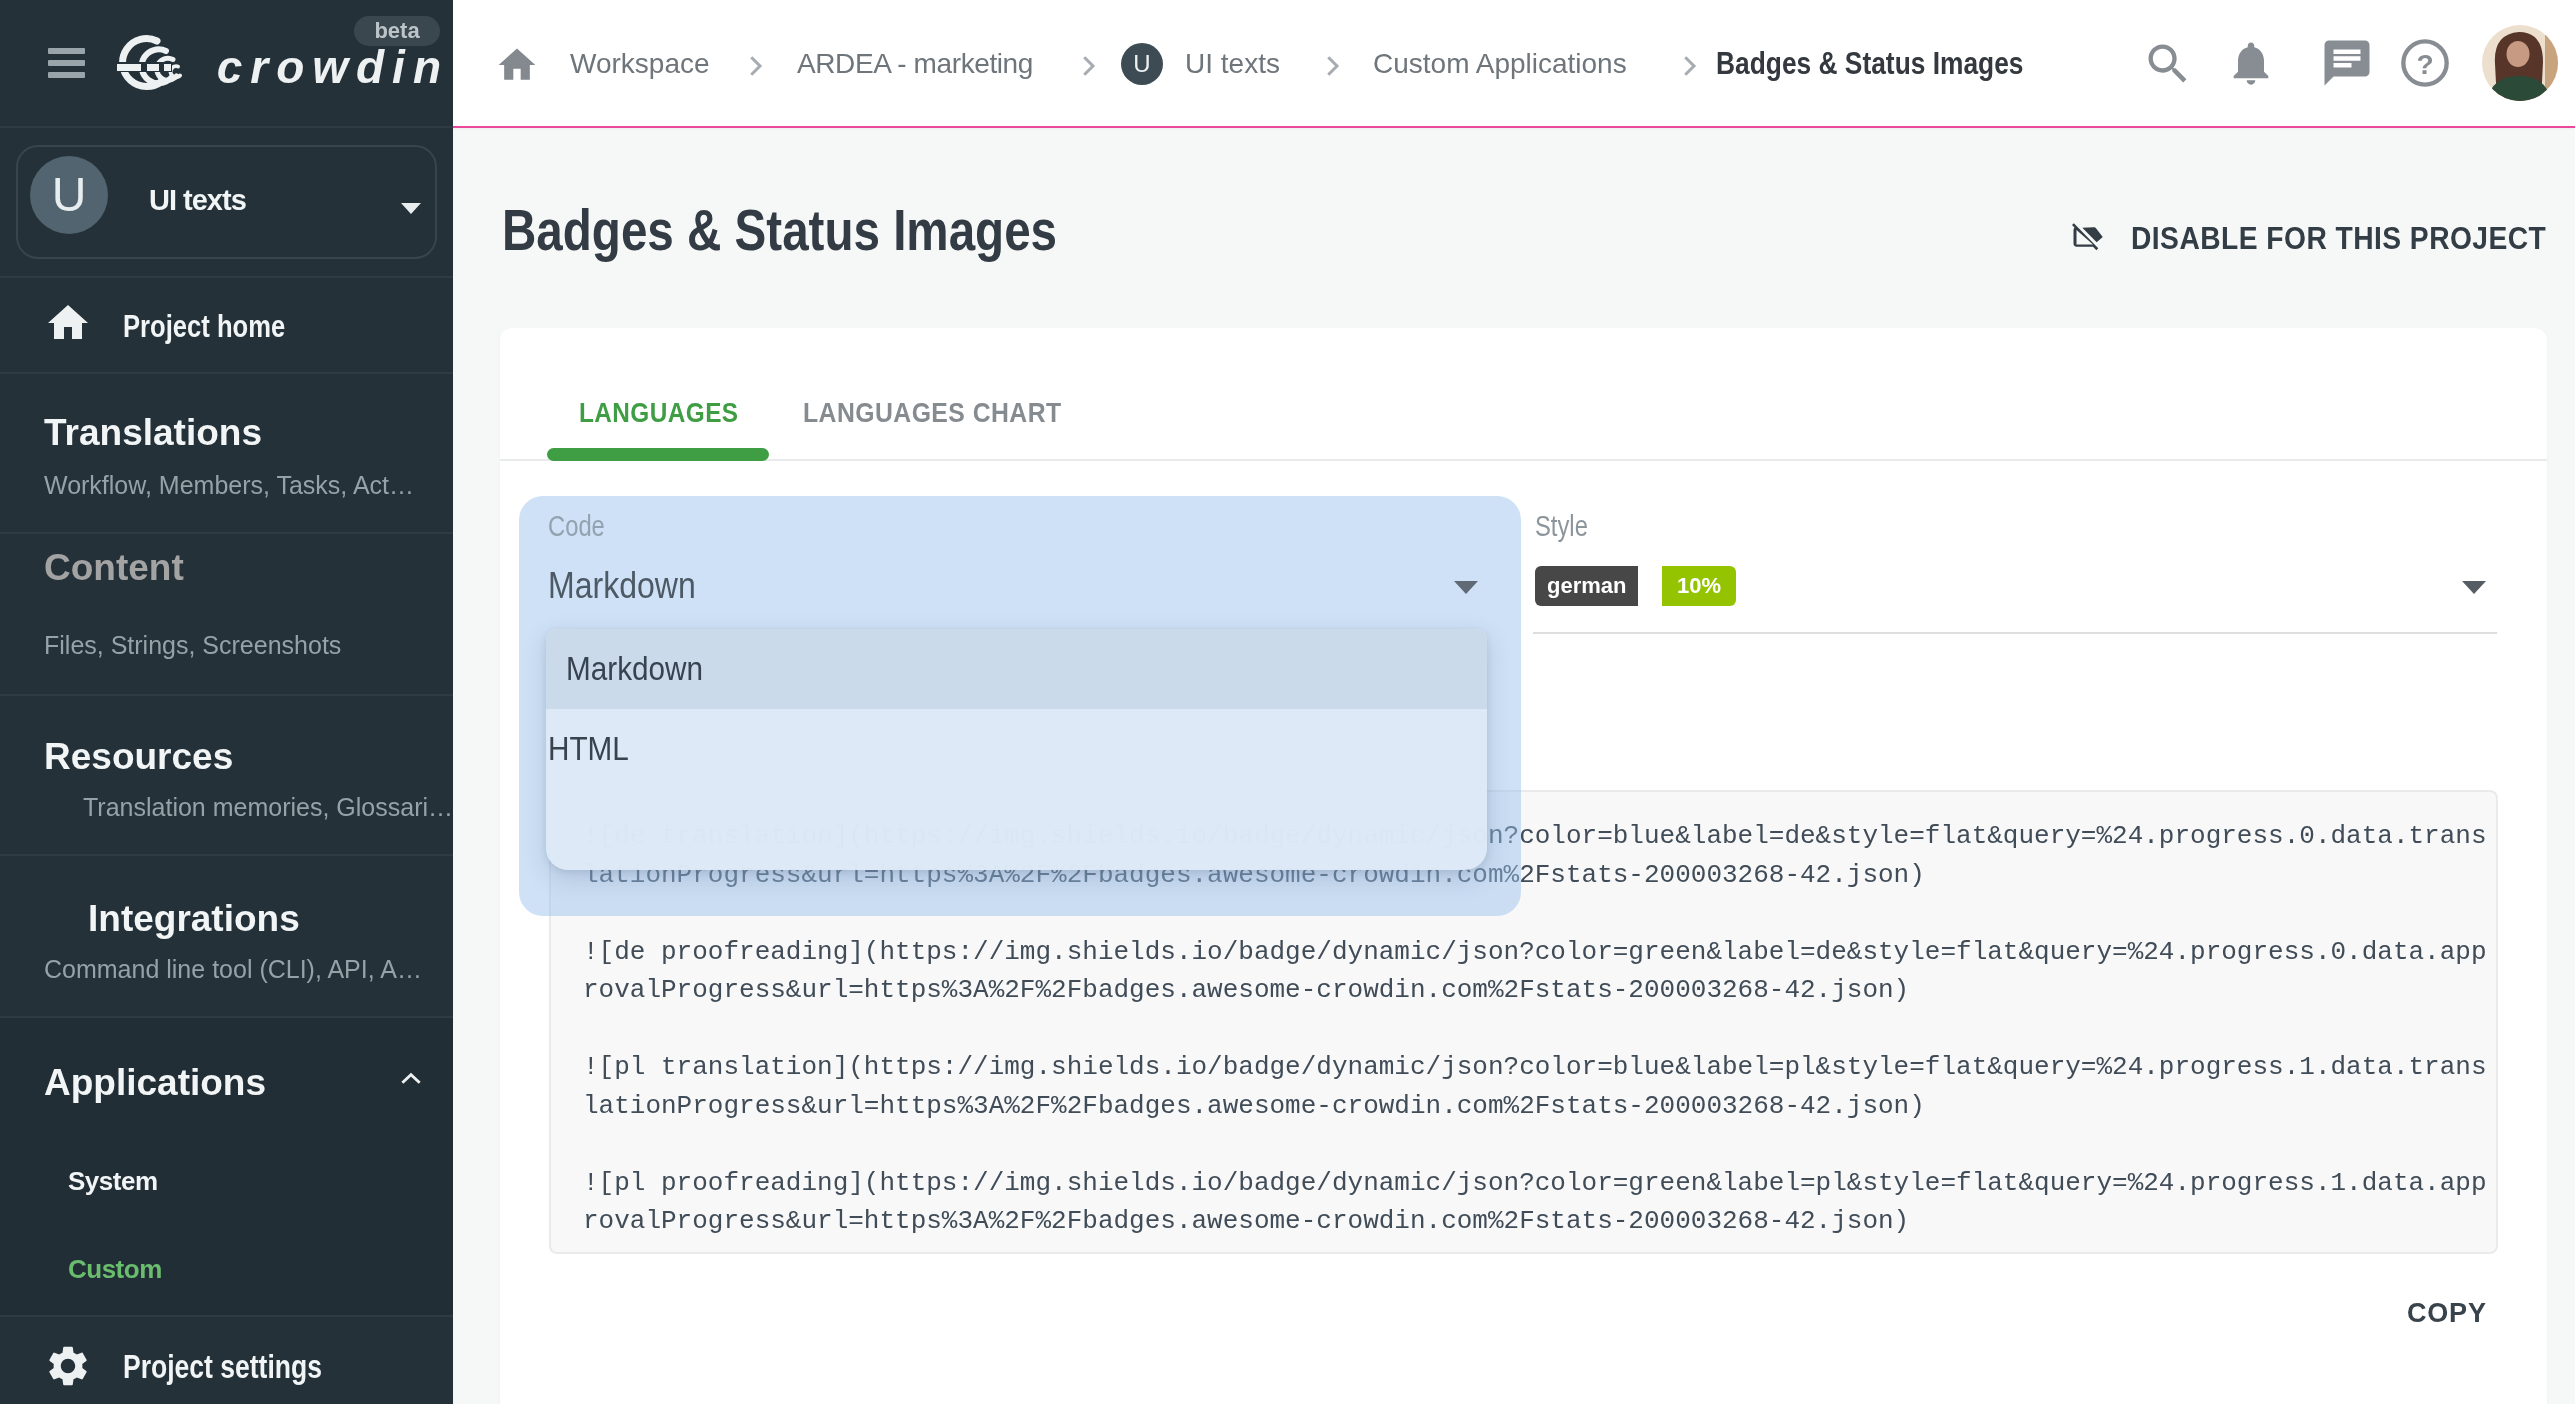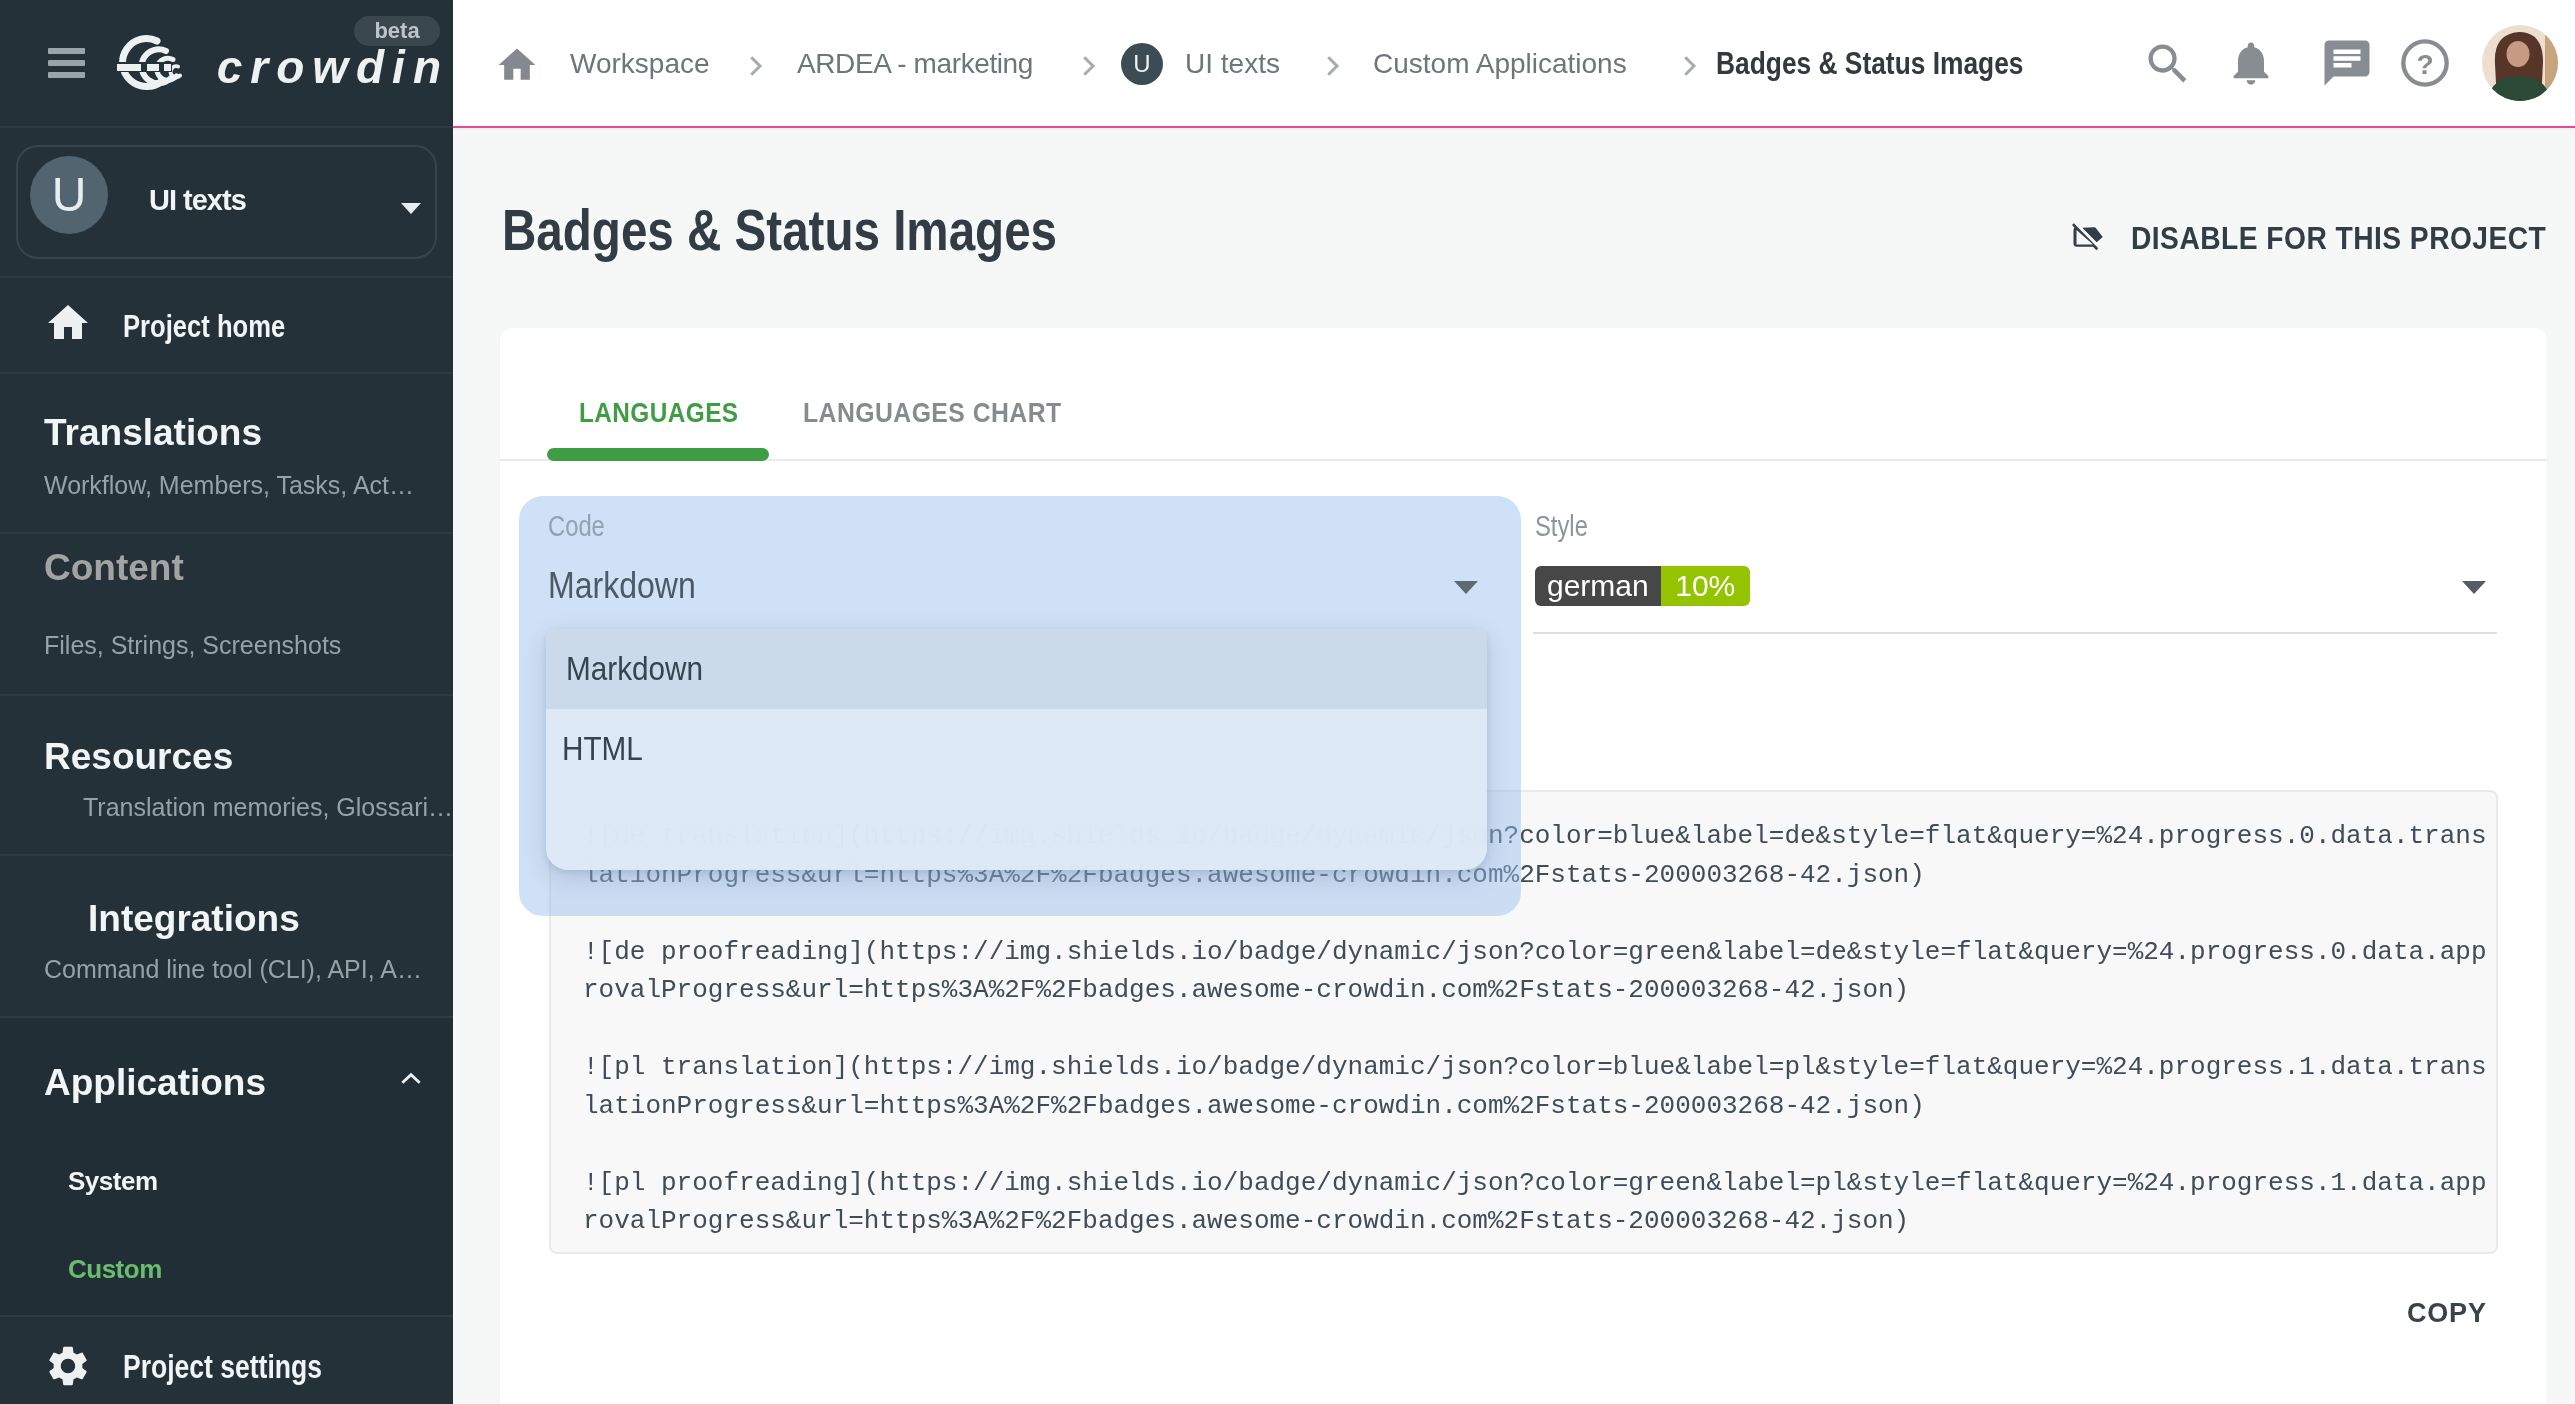--- a/index.html
+++ b/index.html
@@ -154,21 +154,21 @@
     <div class="abs" style="left:79px;top:69px;font-size:28px;font-weight:700;letter-spacing:0.5px;color:#3f9d44;transform:scaleX(0.87);transform-origin:0 0;white-space:nowrap;">LANGUAGES</div>
     <div class="abs" style="left:303px;top:69px;font-size:28px;font-weight:700;letter-spacing:0.5px;color:#868b90;transform:scaleX(0.885);transform-origin:0 0;white-space:nowrap;">LANGUAGES CHART</div>
     <div class="abs" style="left:0;top:131px;width:2047px;height:2px;background:#e9eaeb;"></div>
     <div class="abs" style="left:47px;top:120px;width:222px;height:13px;border-radius:7px;background:#3f9d44;"></div>
 
     <div class="abs" style="left:48px;top:182px;font-size:29px;color:#93a2b0;z-index:6;transform:scaleX(0.82);transform-origin:0 0;">Code</div>
     <div class="abs" style="left:48px;top:237px;font-size:36px;color:#4d5a66;z-index:6;transform:scaleX(0.89);transform-origin:0 0;white-space:nowrap;">Markdown</div>
     <div class="abs" style="left:954px;top:253px;width:0;height:0;border-left:12px solid transparent;border-right:12px solid transparent;border-top:13px solid #5f6a74;z-index:6;"></div>
 
     <div class="abs" style="left:1035px;top:182px;font-size:29px;color:#8b959c;transform:scaleX(0.82);transform-origin:0 0;">Style</div>
-    <div class="abs" style="left:1035px;top:238px;height:40px;display:flex;font-size:30px;font-weight:400;color:#fff;">
+    <div class="abs" style="left:1035px;top:238px;height:40px;display:flex;font-size:22px;font-weight:700;color:#fff;gap:24px;">
       <div style="background:#474747;border-radius:6px 0 0 6px;padding:0 12px;line-height:40px;">german</div>
       <div style="background:#94c400;border-radius:0 6px 6px 0;padding:0 14.5px;line-height:40px;">10%</div>
     </div>
     <div class="abs" style="left:1962px;top:253px;width:0;height:0;border-left:12px solid transparent;border-right:12px solid transparent;border-top:13px solid #555c63;"></div>
     <div class="abs" style="left:1033px;top:304px;width:964px;height:2px;background:#dcdee0;"></div>
 
     <div class="abs" style="left:49px;top:462px;width:1949px;height:464px;background:#f8f8f9;border:2px solid #e9eaeb;border-radius:8px;"></div>
     <pre class="abs" style="left:83px;top:489px;font-family:'Liberation Mono',monospace;font-size:26px;line-height:38.5px;color:#404c57;">![de translation](https://img.shields.io/badge/dynamic/json?color=blue&amp;label=de&amp;style=flat&amp;query=%24.progress.0.data.trans
 lationProgress&amp;url=https%3A%2F%2Fbadges.awesome-crowdin.com%2Fstats-200003268-42.json)
 
@@ -181,14 +181,14 @@
 ![pl proofreading](https://img.shields.io/badge/dynamic/json?color=green&amp;label=pl&amp;style=flat&amp;query=%24.progress.1.data.app
 rovalProgress&amp;url=https%3A%2F%2Fbadges.awesome-crowdin.com%2Fstats-200003268-42.json)</pre>
 
     <div class="abs" style="left:1907px;top:970px;font-size:27px;font-weight:700;letter-spacing:0.8px;color:#39434b;">COPY</div>
   </div>
 </main>
 
 <div class="abs" style="left:519px;top:496px;width:1002px;height:420px;border-radius:24px;background:rgba(151,192,235,0.47);z-index:5;"></div>
 <div class="abs" style="left:546px;top:629px;width:941px;height:241px;border-radius:10px 10px 22px 22px;background:rgba(221,233,247,0.97);box-shadow:0 8px 24px rgba(60,80,110,0.18),0 2px 6px rgba(60,80,110,0.12);overflow:hidden;z-index:7;">
   <div style="height:80px;background:#cadaeb;font-size:33px;color:#37444f;line-height:80px;padding-left:20px;"><span style="display:inline-block;transform:scaleX(0.9);transform-origin:0 50%;">Markdown</span></div>
-  <div style="height:80px;font-size:33px;color:#37444f;line-height:80px;padding-left:16px;"><span style="display:inline-block;transform:scaleX(0.9);transform-origin:0 50%;">HTML</span></div>
+  <div style="height:80px;font-size:33px;color:#37444f;line-height:80px;padding-left:2px;"><span style="display:inline-block;transform:scaleX(0.9);transform-origin:0 50%;">HTML</span></div>
 </div>
 
 </body></html>

